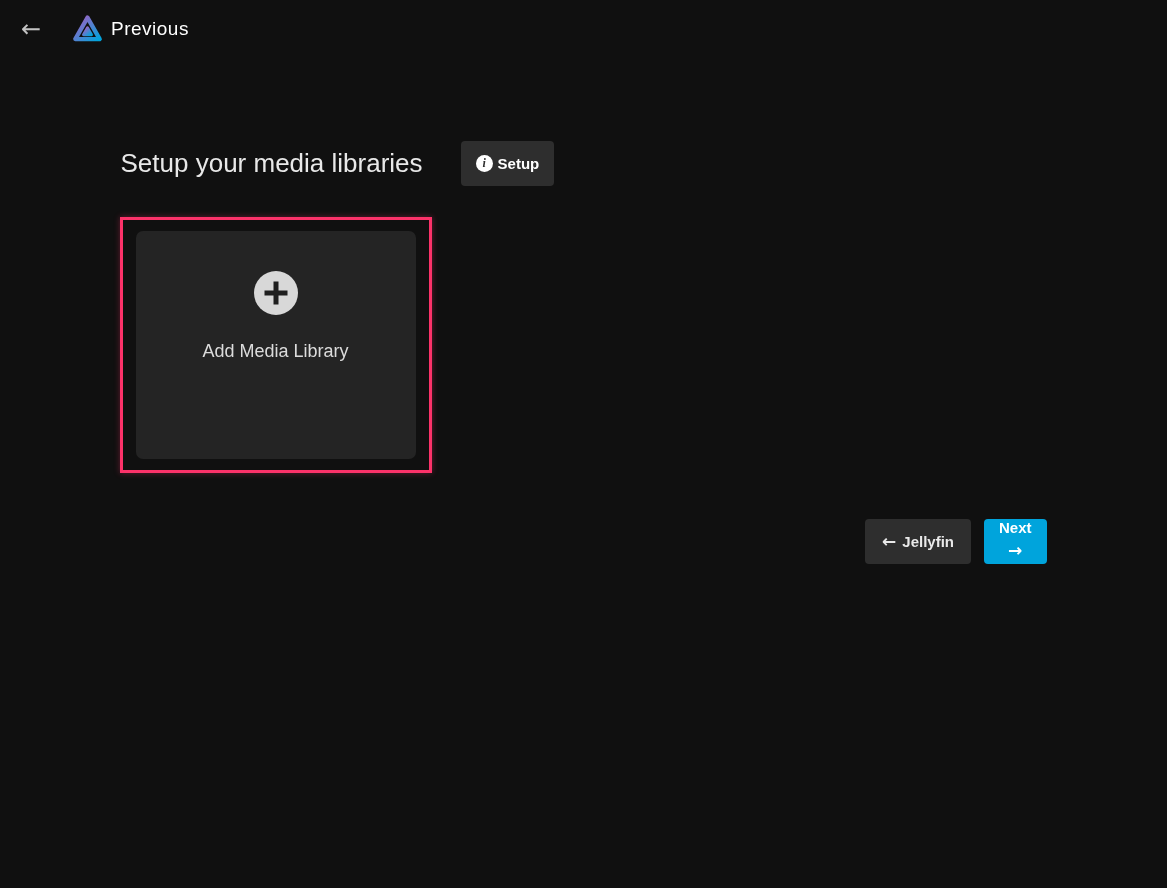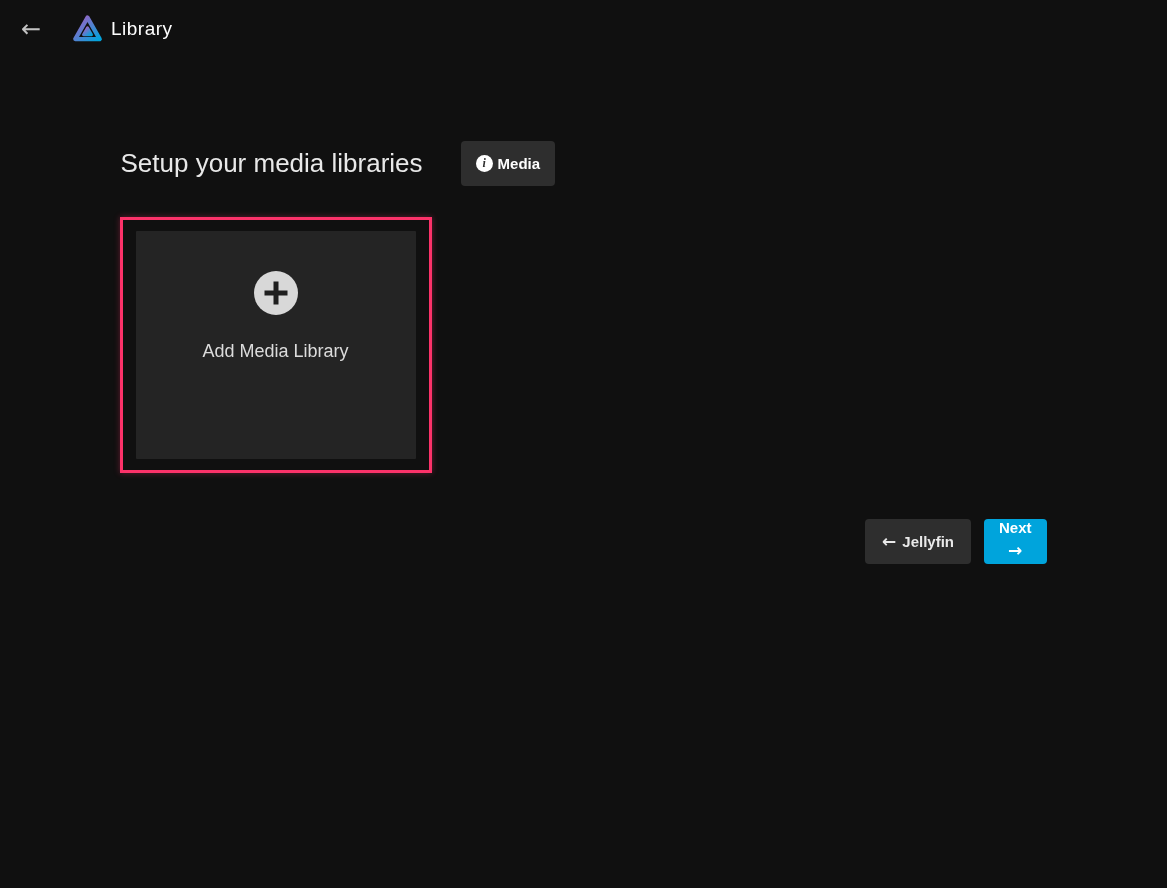--- a/index.html
+++ b/index.html
@@ -83,21 +83,21 @@
     margin-top: 31px;
     display: inline-block;
     border: 3px solid #fc3269;
     padding: 11px 13px;
     box-shadow: 0 0 6px rgba(252, 50, 105, 0.35);
     margin-left: -1px;
   }
   .library-card {
     width: 280px; height: 228px;
     background: #242424;
-    border: none; border-radius: 1px;
+    border: none; border-radius: 7px;
     display: flex; flex-direction: column; align-items: center;
     padding-top: 40px;
     cursor: pointer;
     font-family: inherit;
   }
   .plus-circle {
     width: 44px; height: 44px;
     border-radius: 50%;
     background: #d8d8d8;
     position: relative;
@@ -158,30 +158,30 @@
     <svg viewBox="0 0 100 100" aria-hidden="true">
       <defs>
         <linearGradient id="jfgrad" x1="0" y1="0" x2="1" y2="1">
           <stop offset="0" stop-color="#aa5cc3"></stop>
           <stop offset="1" stop-color="#00a4dc"></stop>
         </linearGradient>
       </defs>
       <path d="M50 14 L87 79 L13 79 Z" fill="none" stroke="url(#jfgrad)" stroke-width="13" stroke-linejoin="round"></path>
       <path d="M50 45 L62 66 L38 66 Z" fill="url(#jfgrad)" stroke="url(#jfgrad)" stroke-width="9" stroke-linejoin="round"></path>
     </svg>
-    <span class="brand-name">Library</span>
+    <span class="brand-name">Previous</span>
   </div>
 </header>
 
 <main class="content">
   <div class="heading-row">
     <h1 class="page-title">Setup your media libraries</h1>
     <button class="help-btn">
       <span class="info-icon">i</span>
-      <span>Media</span>
+      <span>Setup</span>
     </button>
   </div>
 
   <div class="card-focus">
     <button class="library-card">
       <span class="plus-circle"></span>
       <span class="card-label">Add Media Library</span>
     </button>
   </div>
 

